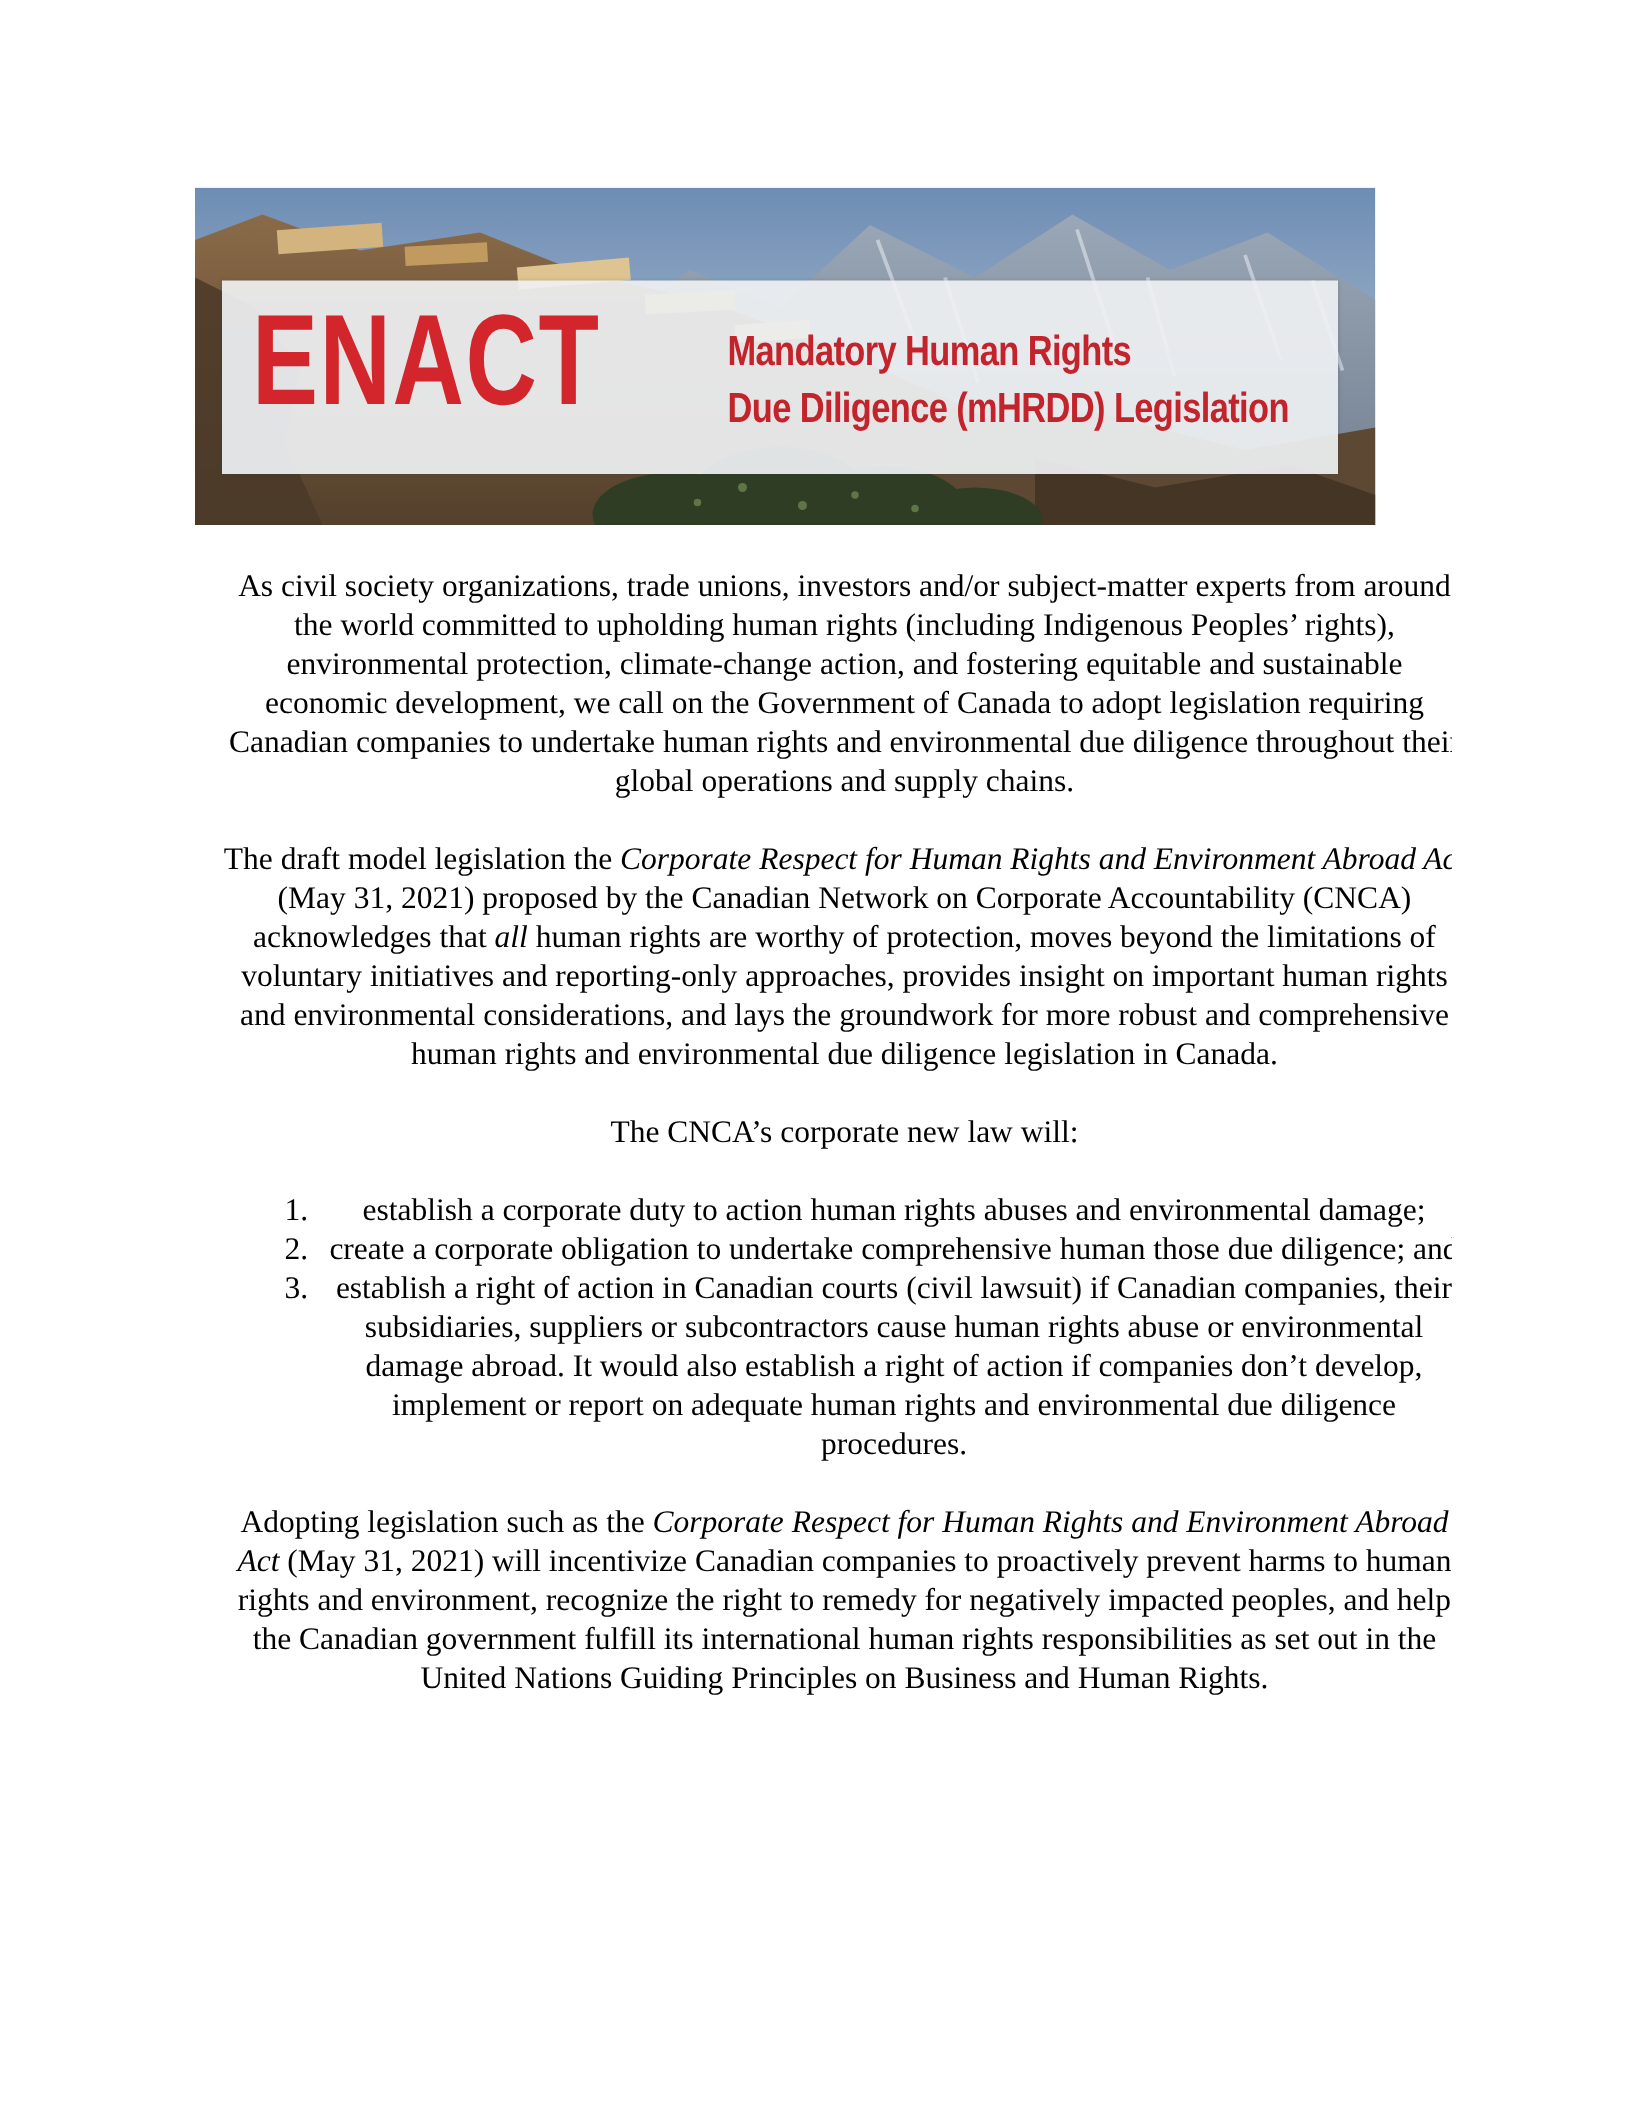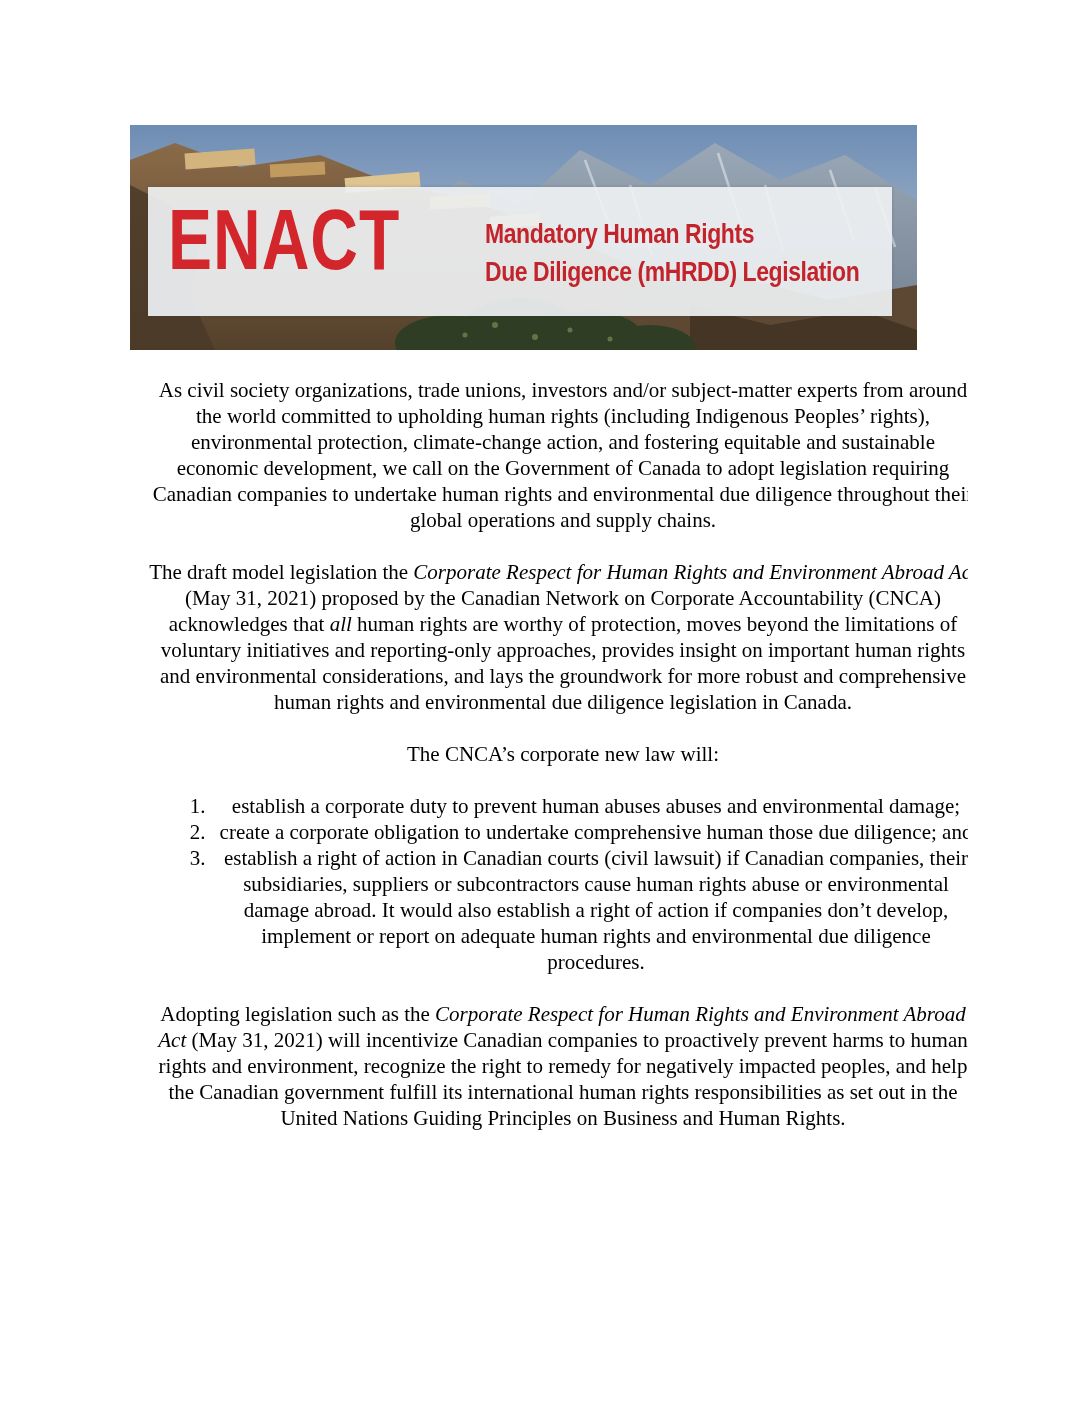--- a/index.html
+++ b/index.html
@@ -159,21 +159,21 @@
   <div class="doc-body">
     <p><span>As civil society organizations, trade unions, investors and/or subject-matter experts from around the world committed to upholding human rights (including Indigenous Peoples’ rights), environmental protection, climate-change action, and fostering equitable and sustainable economic development, we call on the Government of Canada to adopt legislation requiring Canadian companies to undertake human rights and environmental due diligence throughout their global operations and supply chains.</span></p>
 
     <p><span>The draft model legislation the </span><i>Corporate Respect for Human Rights and Environment Abroad Act</i><span> (May 31, 2021) proposed by the Canadian Network on Corporate Accountability (CNCA) acknowledges that </span><i>all</i><span> human rights are worthy of protection, moves beyond the limitations of voluntary initiatives and reporting-only approaches, provides insight on important human rights and environmental considerations, and lays the groundwork for more robust and comprehensive human rights and environmental due diligence legislation in Canada.</span></p>
 
     <p><span>The CNCA’s corporate new law will:</span></p>
 
     <ol class="provisions">
       <li>
         <span class="num">1.</span>
-        <span class="li-text"><span>establish a corporate duty to prevent human abuses abuses and environmental damage;</span></span>
+        <span class="li-text"><span>establish a corporate duty to action human rights abuses and environmental damage;</span></span>
       </li>
       <li>
         <span class="num">2.</span>
         <span class="li-text"><span>create a corporate obligation to undertake comprehensive human those due diligence; and</span></span>
       </li>
       <li>
         <span class="num">3.</span>
         <span class="li-text"><span>establish a right of action in Canadian courts (civil lawsuit) if Canadian companies, their subsidiaries, suppliers or subcontractors cause human rights abuse or environmental damage abroad. It would also establish a right of action if companies don’t develop, implement or report on adequate human rights and environmental due diligence procedures.</span></span>
       </li>
     </ol>

